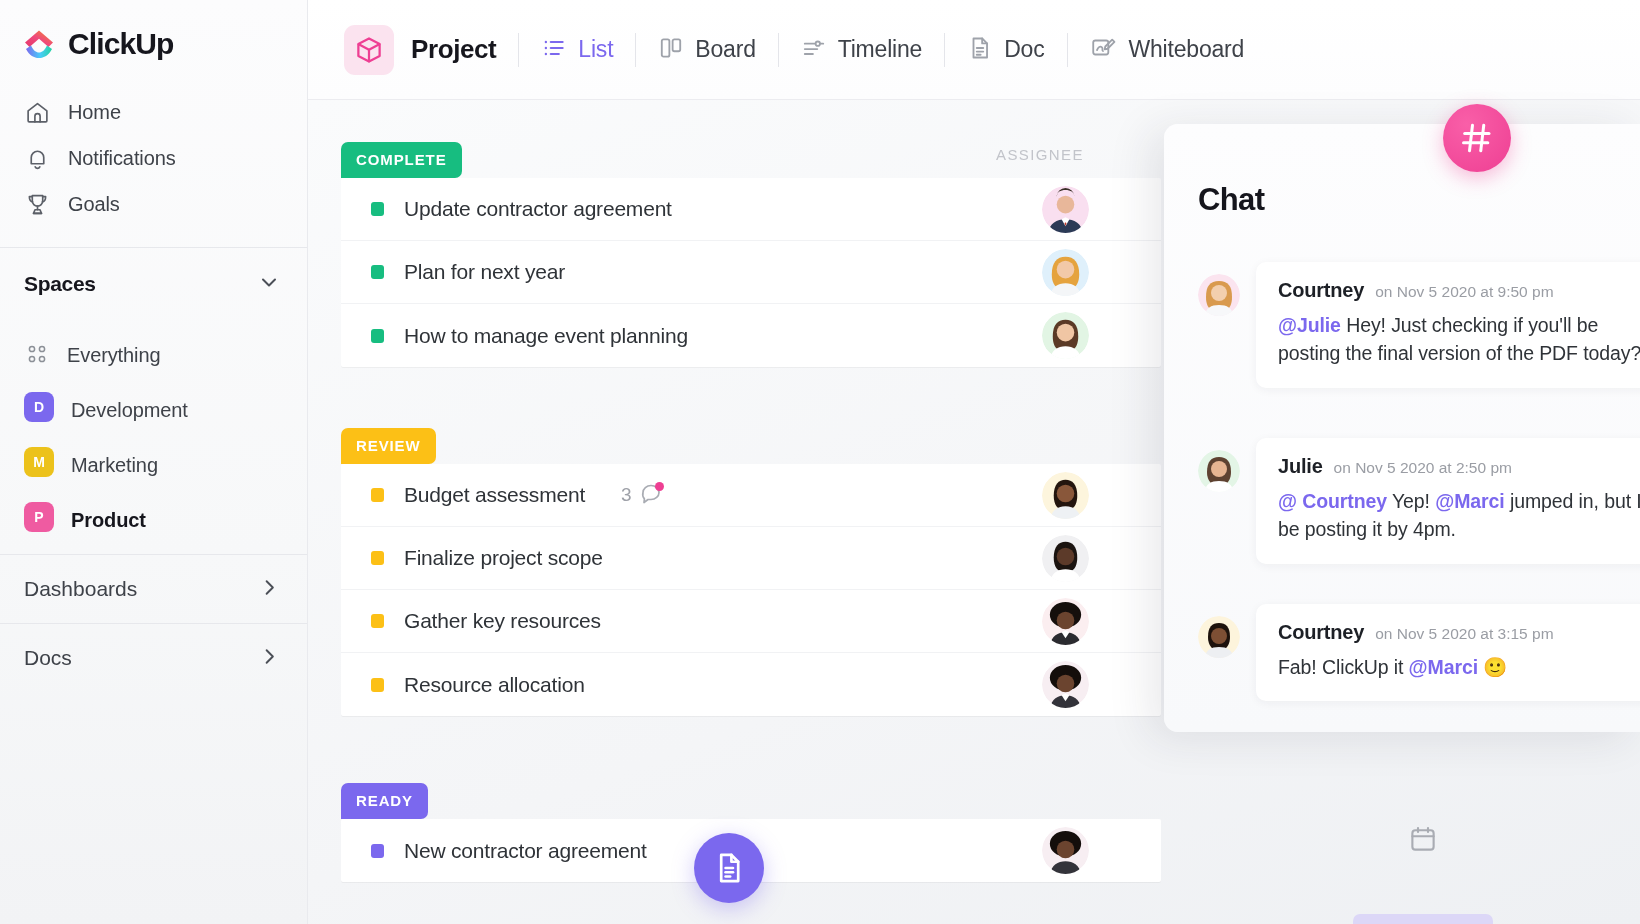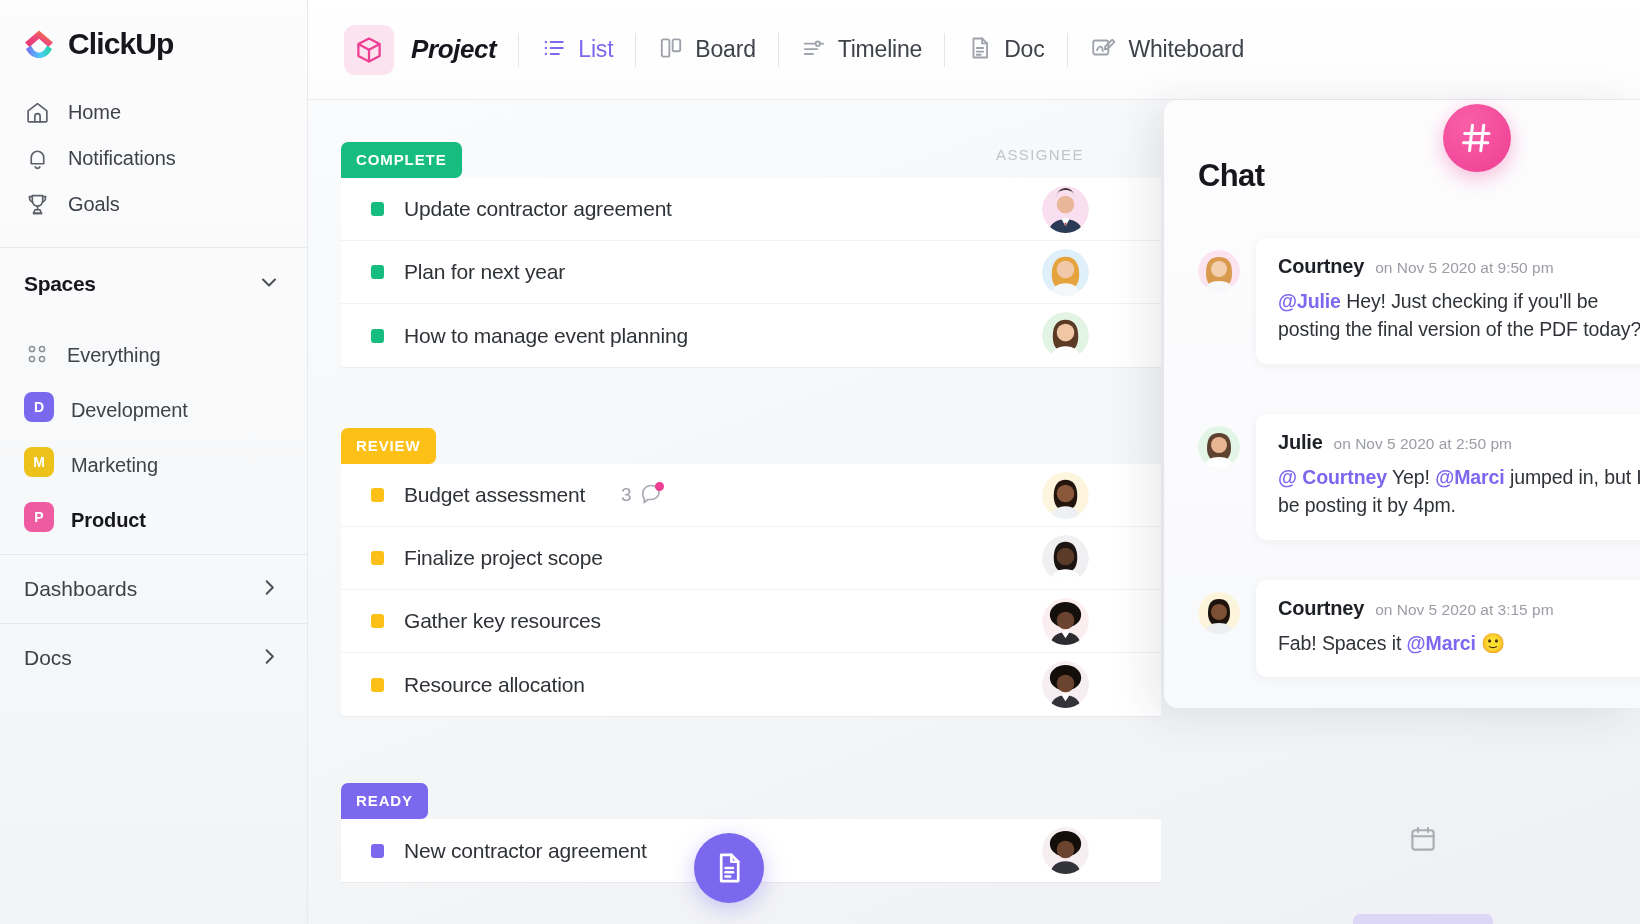--- a/index.html
+++ b/index.html
@@ -73,21 +73,21 @@
     border-bottom: 1px solid #ececf0;
     display: flex; align-items: center; padding-left: 36px;
   }
   .project-chip {
     width: 50px; height: 50px; border-radius: 11px;
     background: #fbe3ef; display: flex; align-items: center; justify-content: center;
     flex: none;
   }
   .project-title {
     font-size: 26px; font-weight: 700; color: #16161d;
-    margin-left: 17px; letter-spacing: -0.4px; font-style: italic;
+    margin-left: 17px; letter-spacing: -0.4px;
   }
   .vbar { width: 1px; height: 34px; background: #e4e5ea; margin: 0 22px; }
   .view-tab {
     display: flex; align-items: center; gap: 11px;
     cursor: pointer; white-space: nowrap;
   }
   .view-label { font-size: 23px; color: #3e4249; letter-spacing: -0.2px; }
   .view-tab.active .view-label { color: #7b68ee; }
 
   
@@ -128,21 +128,21 @@
   }
   .comment-count { font-size: 19px; color: #9ea1a8; }
   .avatar {
     position: absolute; right: 72px;
     width: 47px; height: 47px; border-radius: 50%;
     overflow: hidden; display: flex; align-items: flex-end; justify-content: center;
   }
 
   
   .chat-panel {
-    position: absolute; left: 1164px; top: 100px;
+    position: absolute; left: 1164px; top: 124px;
     width: 476px; height: 608px;
     background: linear-gradient(180deg,#fdfdfe 0%,#f8f9fb 100%);
     border-radius: 14px 0 0 14px;
     box-shadow: -14px 6px 44px rgba(40,44,63,0.10);
     overflow: hidden;
   }
   .chat-title {
     font-size: 31px; font-weight: 700; color: #16161d;
     padding: 58px 0 0 34px; letter-spacing: -0.6px;
   }
@@ -577,21 +577,21 @@
           <path d="M10 21 c0-10 4-14 11-14 s11 4 11 14 c0 6-2 9-4 11 H14 c-2-2-4-5-4-11 Z" fill="#1d120c"></path>
           <circle cx="21" cy="20" r="8" fill="#7d4f34"></circle>
           <path d="M6 42 c2-8 7-11 15-11 s13 3 15 11 Z" fill="#edeff2"></path>
         </svg>
       </span>
       <div class="msg-bubble">
         <div class="msg-head">
           <span class="msg-author">Courtney</span>
           <span class="msg-time">on Nov 5 2020 at 3:15 pm</span>
         </div>
-        <div class="msg-body"><span>Fab! Spaces it </span><span class="mention">@Marci</span> <span>🙂</span></div>
+        <div class="msg-body"><span>Fab! ClickUp it </span><span class="mention">@Marci</span> <span>🙂</span></div>
       </div>
     </div>
   </div>
 
   <div class="hash-btn">
     <svg width="36" height="36" viewBox="0 0 24 24" fill="none" stroke="#ffffff" stroke-width="2" stroke-linecap="round">
       <path d="M9 3.5 L7 20.5"></path>
         <path d="M16.5 3.5 L14.5 20.5"></path>
       <path d="M3.8 9 H20"></path>
         <path d="M3 15.2 H19.2"></path>

